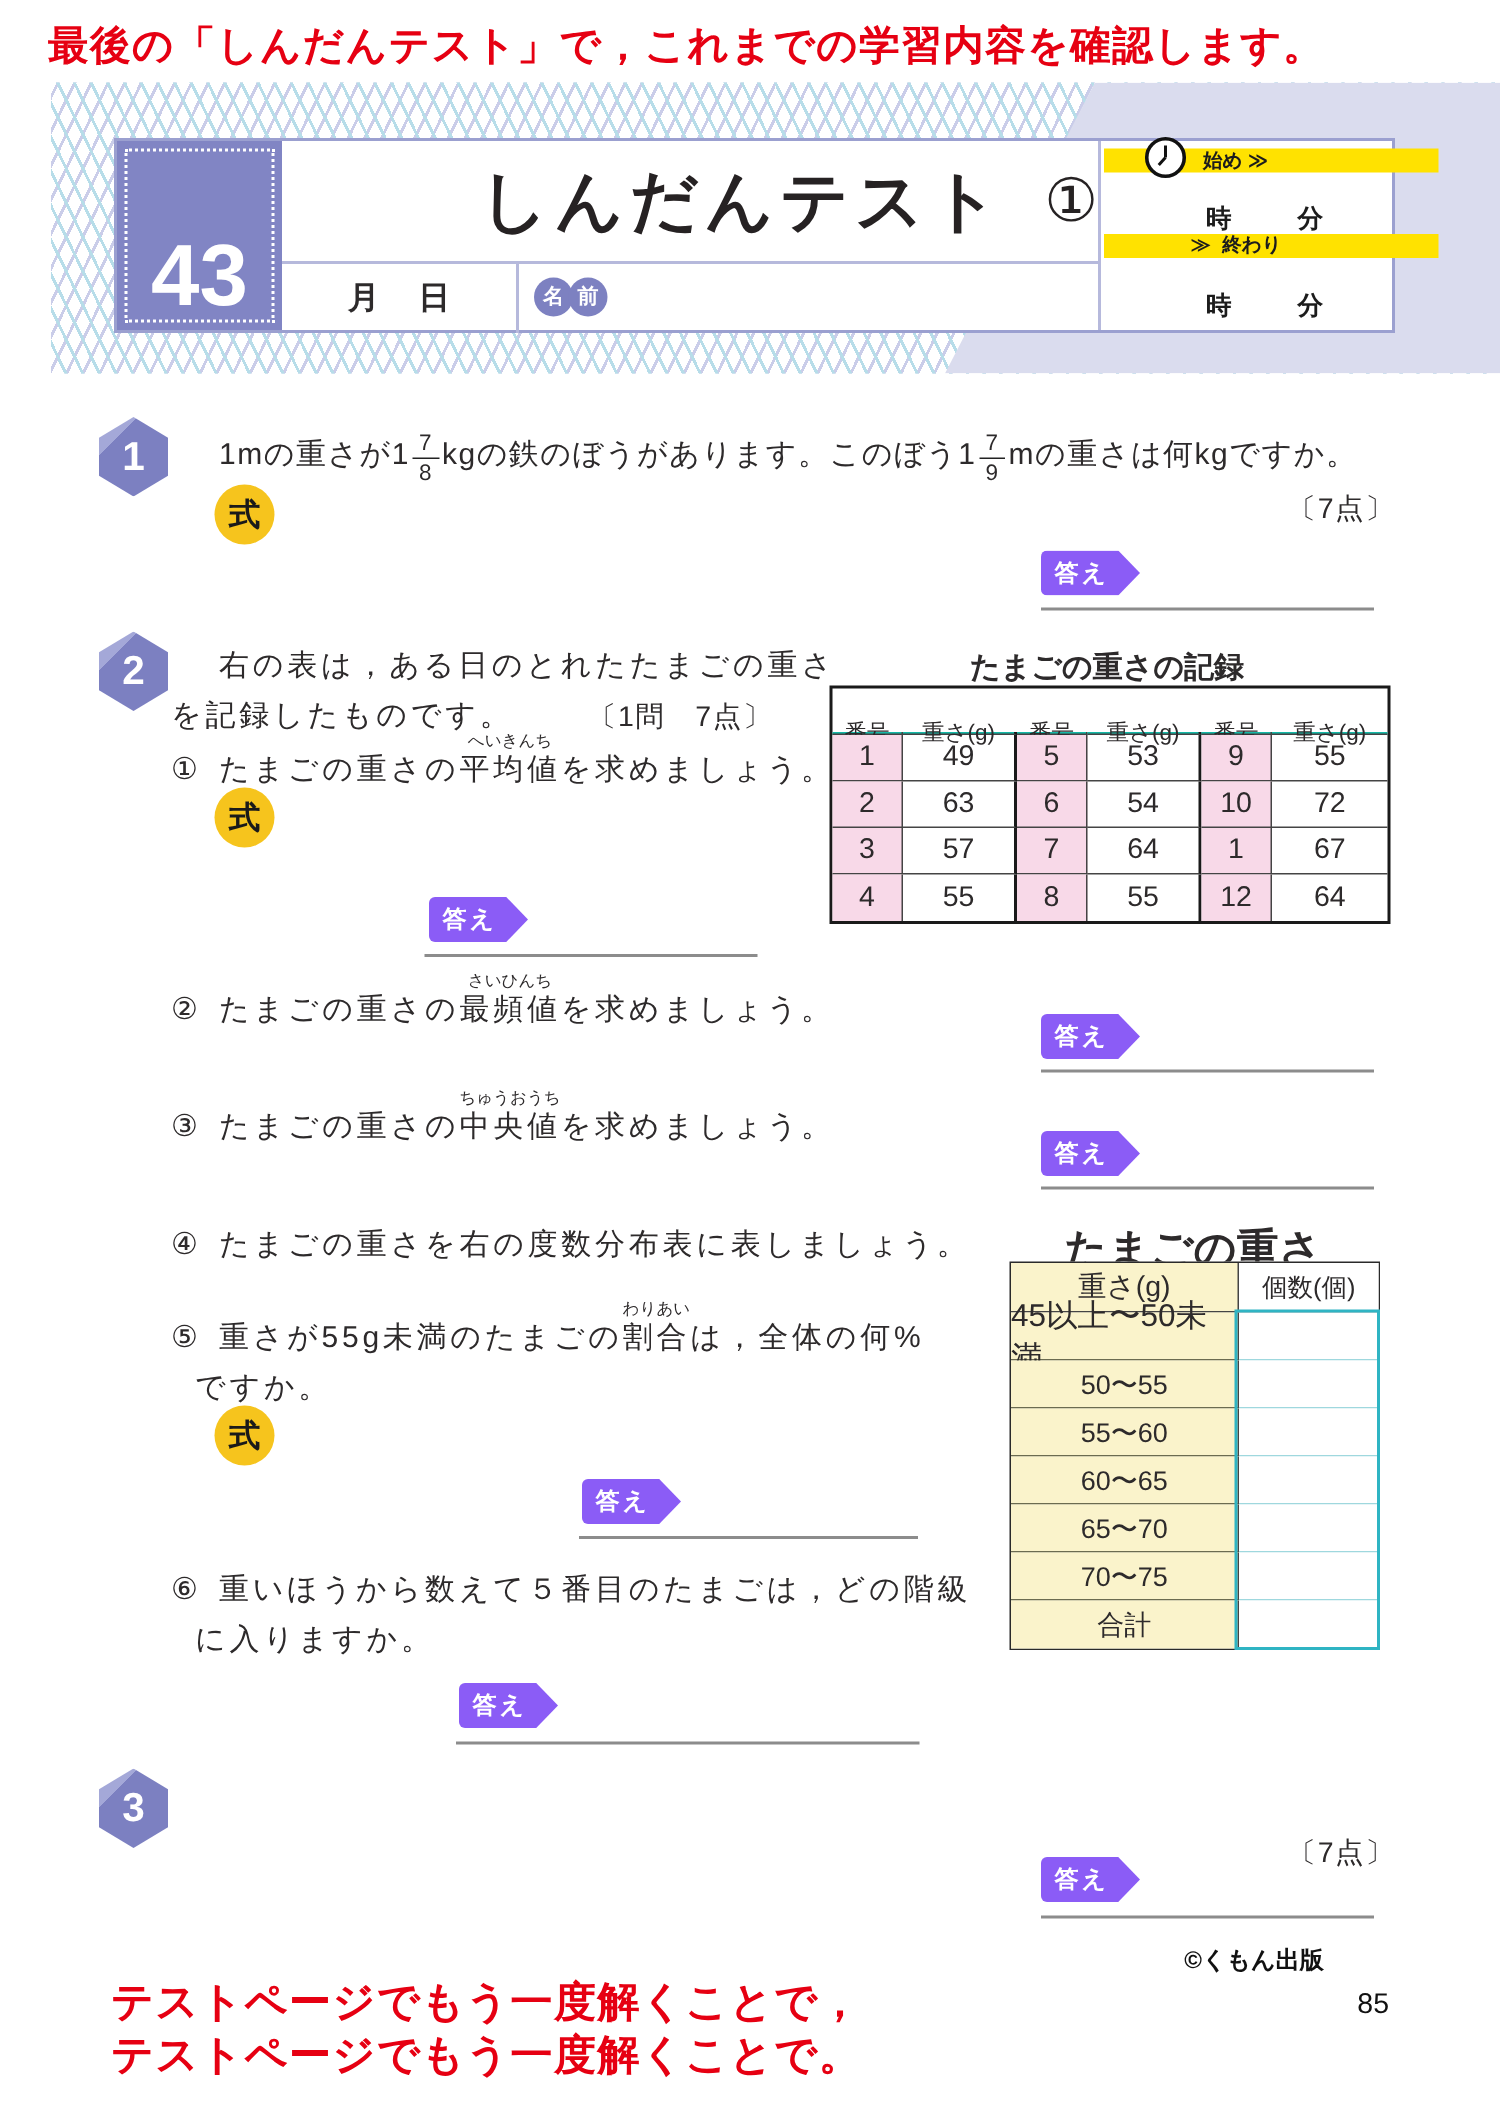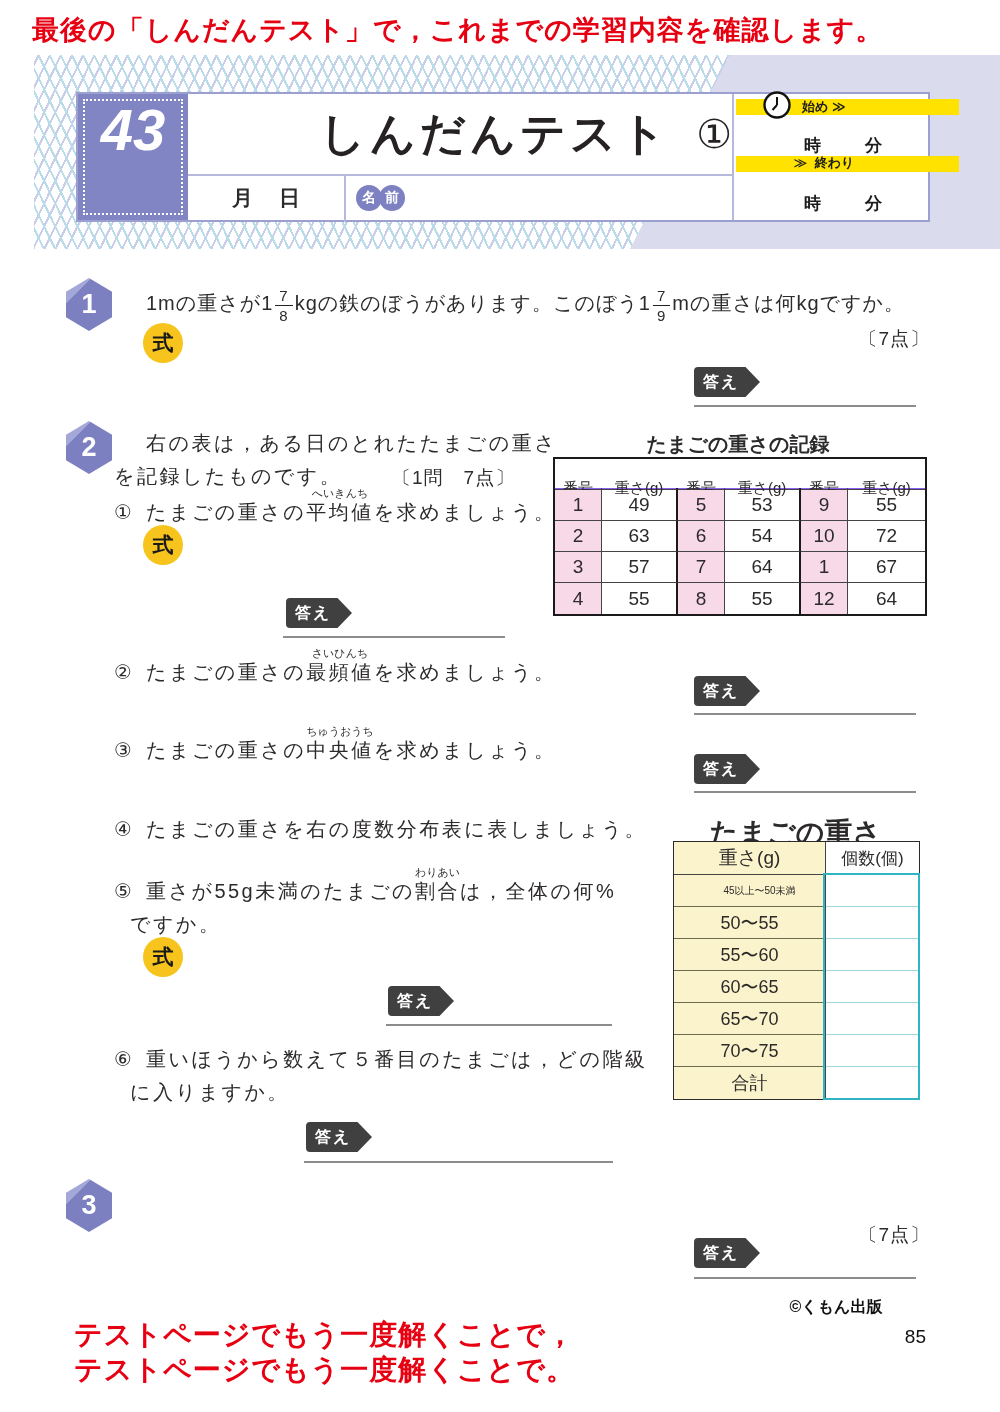--- a/index.html
+++ b/index.html
@@ -20,21 +20,21 @@
       repeating-linear-gradient(-64deg,rgba(0,0,0,0) 0 8px,#cacde9 8px 10px),
       #fff;}
   .band-lav{position:absolute;right:0;top:0;width:370px;height:100%;background:#dadcee;
     clip-path:polygon(27% 0,100% 0,100% 100%,0 100%);}
 
   
   .hcard{position:absolute;left:76px;top:92px;width:854px;height:130px;background:#fff;
     border:2px solid #9ba0d0;box-sizing:border-box;}
   .numbox{position:absolute;left:0;top:0;width:110px;height:100%;background:#8185c4;}
   .numbox-inner{position:absolute;left:5px;top:5px;right:5px;bottom:5px;border:2px dotted #fff;
-    display:flex;align-items:flex-start;justify-content:center;font-style:italic;}
+    display:flex;align-items:flex-end;justify-content:center;}
   .numbox-inner span{font-size:58px;font-weight:700;color:#fff;line-height:1;}
   .trow{position:absolute;left:110px;top:0;width:544px;height:80px;border-bottom:2px solid #b6b9dc;
     display:flex;align-items:center;justify-content:flex-end;}
   .ttl{font-size:45px;font-weight:800;color:#262223;letter-spacing:4px;}
   .tnum{font-size:40px;color:#262223;margin-left:26px;font-weight:400;}
   .brow{position:absolute;left:110px;top:80px;width:544px;height:48px;display:flex;}
   .datecell{width:158px;height:100%;border-right:2px solid #b6b9dc;display:flex;align-items:center;
     justify-content:space-evenly;padding:0 18px;box-sizing:border-box;font-size:21px;font-weight:600;}
   .namecell{flex:1;display:flex;align-items:center;padding-left:10px;}
   .nb-circle{display:inline-flex;width:26px;height:26px;border-radius:50%;background:#7d81c1;color:#fff;
@@ -51,21 +51,21 @@
   .timerow2{top:98px;}
   .clock{position:absolute;left:28px;top:-4px;}
 
   
   .hex{position:absolute;width:46px;height:53px;color:#fff;font-weight:700;font-size:27px;
     display:flex;align-items:center;justify-content:center;
     background:linear-gradient(135deg,#a4a8d8 26%,#7c80c1 26%);
     clip-path:polygon(50% 0,100% 26%,100% 74%,50% 100%,0 74%,0 26%);}
   .shiki{position:absolute;width:40px;height:40px;border-radius:50%;background:#f6c41d;color:#1a1a1a;
     font-weight:700;font-size:21px;display:flex;align-items:center;justify-content:center;}
-  .ans{position:absolute;width:66px;height:30px;background:#404040;color:#fff;font-weight:700;font-size:16px;
+  .ans{position:absolute;width:66px;height:30px;background:#8b5cf6;color:#fff;font-weight:700;font-size:16px;
     letter-spacing:2px;display:flex;align-items:center;padding-left:9px;box-sizing:border-box;
     border-radius:4px;clip-path:polygon(0 0,78% 0,100% 50%,78% 100%,0 100%);}
   .uline{position:absolute;border-top:2px solid #8c8c8c;height:0;}
   .ptxt{position:absolute;font-size:20px;letter-spacing:1px;white-space:nowrap;color:#2d2a2b;}
   .airy{letter-spacing:2.5px;}
   .pts{position:absolute;font-size:19px;color:#2d2a2b;letter-spacing:1px;}
   .pts-r{width:140px;text-align:right;}
   .qnum{margin-right:14px;letter-spacing:0;}
 
   
@@ -76,35 +76,35 @@
   
   .rb-wrap{position:relative;display:inline-block;}
   .rb-rt{position:absolute;top:-13px;left:50%;transform:translateX(-50%);font-size:11px;letter-spacing:0;white-space:nowrap;}
 
   
   .rec-title{position:absolute;left:553px;top:431px;width:370px;text-align:center;font-size:20px;font-weight:700;}
   .rec-table{position:absolute;left:553px;top:457px;display:grid;grid-template-columns:47px 76px 47px 76px 47px 77px;
     grid-auto-rows:31px;border:2.5px solid #1a1a1a;background:#fff;}
   .rc{display:flex;align-items:center;justify-content:center;border-right:1.3px solid #444;border-bottom:1.3px solid #444;
     font-size:19px;}
-  .rc.hd{background:#8b5cf6;font-size:15px;letter-spacing:0;margin-top:29px;}
+  .rc.hd{background:#14b8a6;font-size:15px;letter-spacing:0;margin-top:29px;}
   .rc.no{background:#f8d9e8;}
   .rc.gsep{border-right:2.4px solid #1a1a1a;}
   .rc.lastcol{border-right:none;}
   .rc.lastrow{border-bottom:none;}
 
   
   .freq-title{position:absolute;left:673px;top:814px;width:245px;text-align:center;font-size:28px;font-weight:700;}
   .freq-table{position:absolute;left:673px;top:841px;display:grid;grid-template-columns:152px 93px;
     border:1.8px solid #2a2a2a;background:#fff;}
   .fc{display:flex;align-items:center;justify-content:center;box-sizing:border-box;height:32px;font-size:18px;}
   .fc.fhd1{height:33px;background:#faf3cb;border-right:1.3px solid #444;border-bottom:1.3px solid #444;font-size:19px;}
   .fc.fhd2{height:33px;background:#fff;border-bottom:1.3px solid #444;font-size:17px;}
   .fc.flab{background:#faf3cb;border-right:1.3px solid #444;border-bottom:1px solid #6b6b50;}
-  .fc.flab.small{font-size:10px;padding-left:20px;}
+  .fc.flab.small{font-size:21px;}
   .fc.flab.lastrow{border-bottom:none;}
   .fc.fval{background:#fff;border-bottom:1px solid #9fd8de;}
   .fc.fval.lastrow{border-bottom:none;}
   .freq-teal{position:absolute;left:823px;top:873px;width:97px;height:227px;border:2px solid #2fb4c3;
     box-sizing:border-box;pointer-events:none;}
 </style>
 </head>
 <body>
 
 <div class="page">

